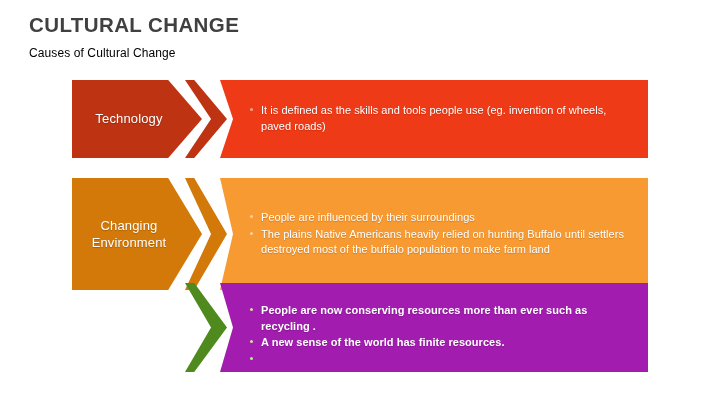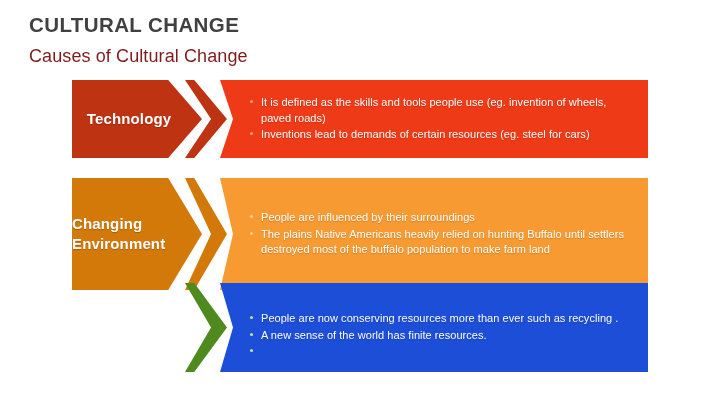--- a/index.html
+++ b/index.html
@@ -33,23 +33,23 @@
   #title {
     font-size: 20.5px;
     font-weight: bold;
     color: #3a3a38;
     letter-spacing: 0.4px;
     line-height: 1.1;
     white-space: nowrap;
   }
   #subtitle {
     margin-top: 9px;
-    font-size: 18px;
+    font-size: 12px;
     font-weight: normal;
-    color: #7f1d1d;
+    color: #000000;
     letter-spacing: 0.1px;
     white-space: nowrap;
   }
 
   
   .row {
     position: absolute;
     left: 72px;
     width: 576px;
   }
@@ -67,23 +67,23 @@
     display: flex;
     align-items: center;
     justify-content: center;
     box-sizing: border-box;
     padding-right: 16px;
     -webkit-clip-path: polygon(0 0, 74% 0, 100% 50%, 74% 100%, 0 100%);
     clip-path: polygon(0 0, 74% 0, 100% 50%, 74% 100%, 0 100%);
   }
   .chev-label {
     color: #ffffff;
-    font-size: 15px;
-    font-weight: bold;
-    text-align: left;
+    font-size: 13px;
+    font-weight: normal;
+    text-align: center;
     line-height: 1.32;
     letter-spacing: 0.15px;
     text-shadow: 0 1px 1px rgba(0,0,0,0.22);
   }
 
   
   .arrow {
     position: absolute;
     top: 0;
     left: 113px;
@@ -158,21 +158,20 @@
 
   <div class="row" id="row-0">
     <div class="shadow"></div>
     <div class="chev" style="background: rgb(190, 51, 18);">
       <span class="chev-label">Technology</span>
     </div>
     <div class="arrow" style="background: rgb(190, 51, 18);"></div>
     <div class="panel" style="background: rgb(238, 58, 22);">
       <ul class="bullets">
         <li><span class="dot" style="background: rgb(240, 164, 142);"></span><span>It is defined as the skills and tools people use (eg. invention of wheels, paved roads)</span></li>
-        <li><span class="dot" style="background: rgb(240, 164, 142);"></span><span>Inventions lead to demands of certain resources (eg. steel for cars)</span></li>
       </ul>
     </div>
   </div>
 
   <div class="row" id="row-1">
     <div class="shadow"></div>
     <div class="chev" style="background: rgb(210, 121, 10);">
       <span class="chev-label">Changing Environment</span>
     </div>
     <div class="arrow" style="background: rgb(210, 121, 10);"></div>
@@ -180,21 +179,21 @@
       <ul class="bullets">
         <li><span class="dot" style="background: rgb(251, 211, 155);"></span><span>People are influenced by their surroundings</span></li>
         <li><span class="dot" style="background: rgb(251, 211, 155);"></span><span>The plains Native Americans heavily relied on hunting Buffalo until settlers destroyed most of the buffalo population to make farm land</span></li>
       </ul>
     </div>
   </div>
 
   <div class="row" id="row-2">
     <div class="shadow"></div>
     <div class="arrow" style="background: rgb(78, 138, 30);"></div>
-    <div class="panel" style="background: #1d4ed8;">
+    <div class="panel" style="background: #a21caf; font-weight: bold;">
       <ul class="bullets">
         <li><span class="dot" style="background: rgb(195, 228, 154);"></span><span>People are now  conserving resources more than ever such as recycling .</span></li>
         <li><span class="dot" style="background: rgb(195, 228, 154);"></span><span>A new sense of the world has finite resources.</span></li>
         <li><span class="dot" style="background: rgb(195, 228, 154);"></span></li>
       </ul>
     </div>
   </div>
 
 </div>
 

